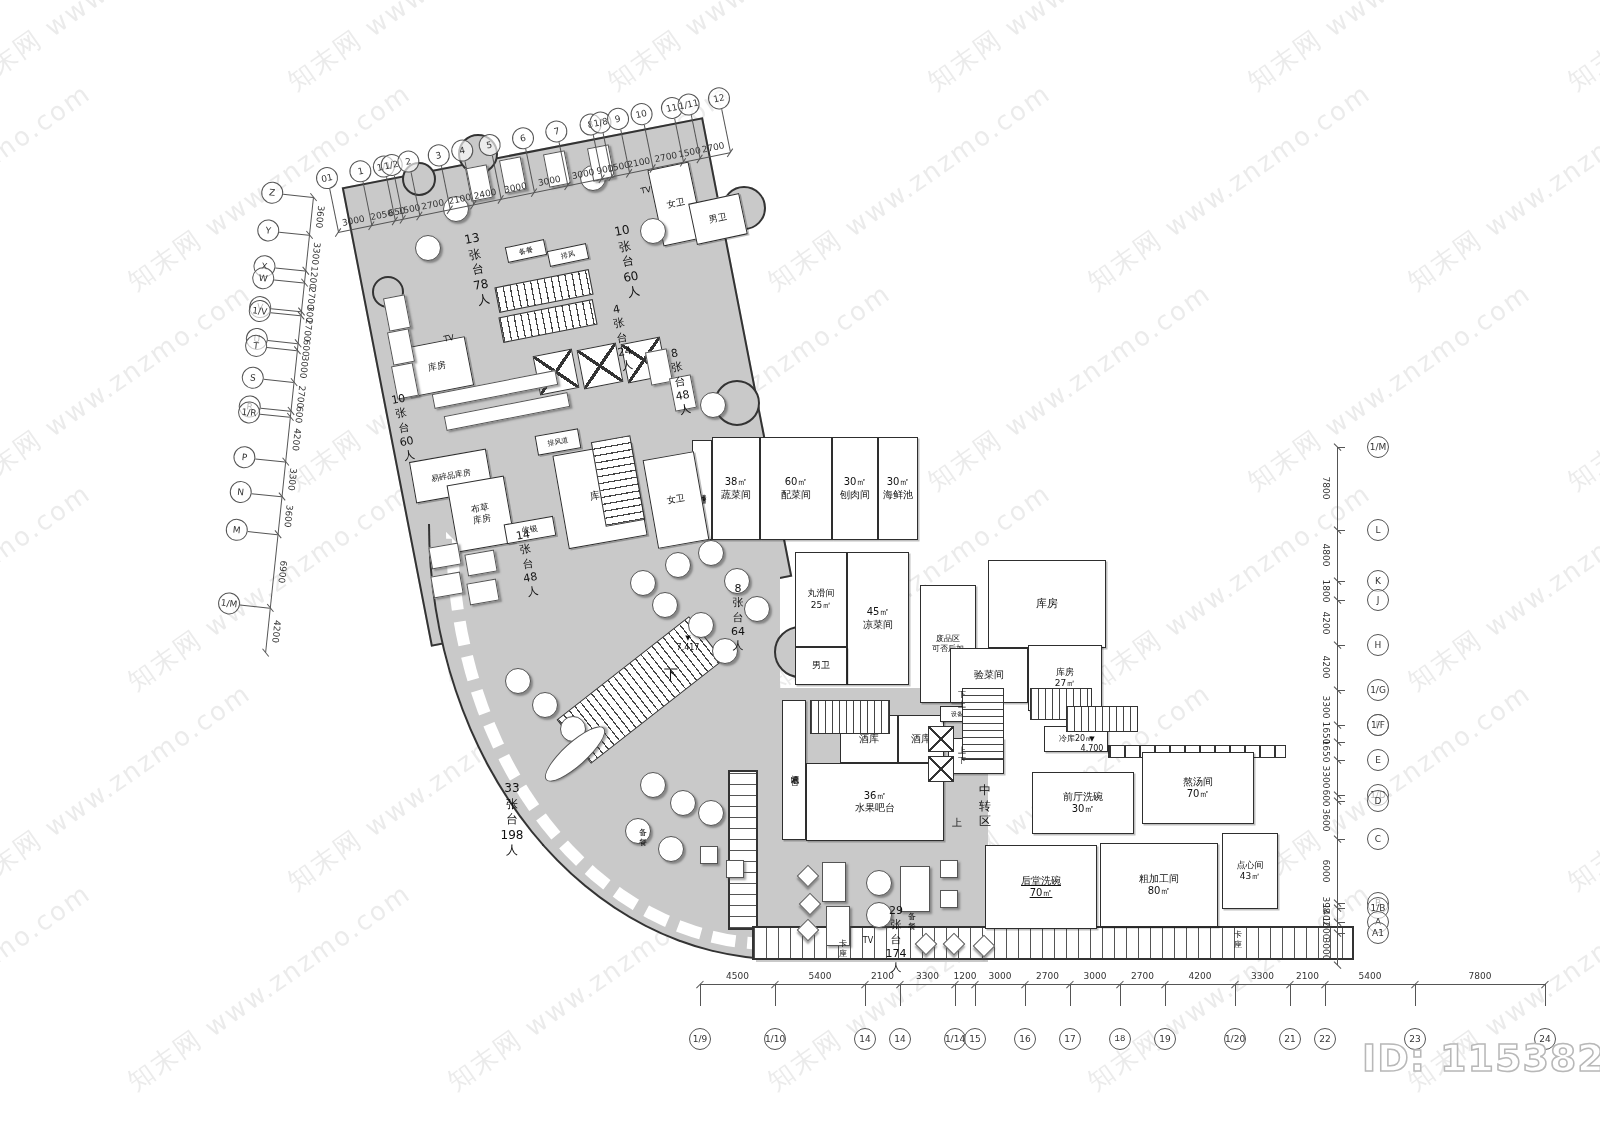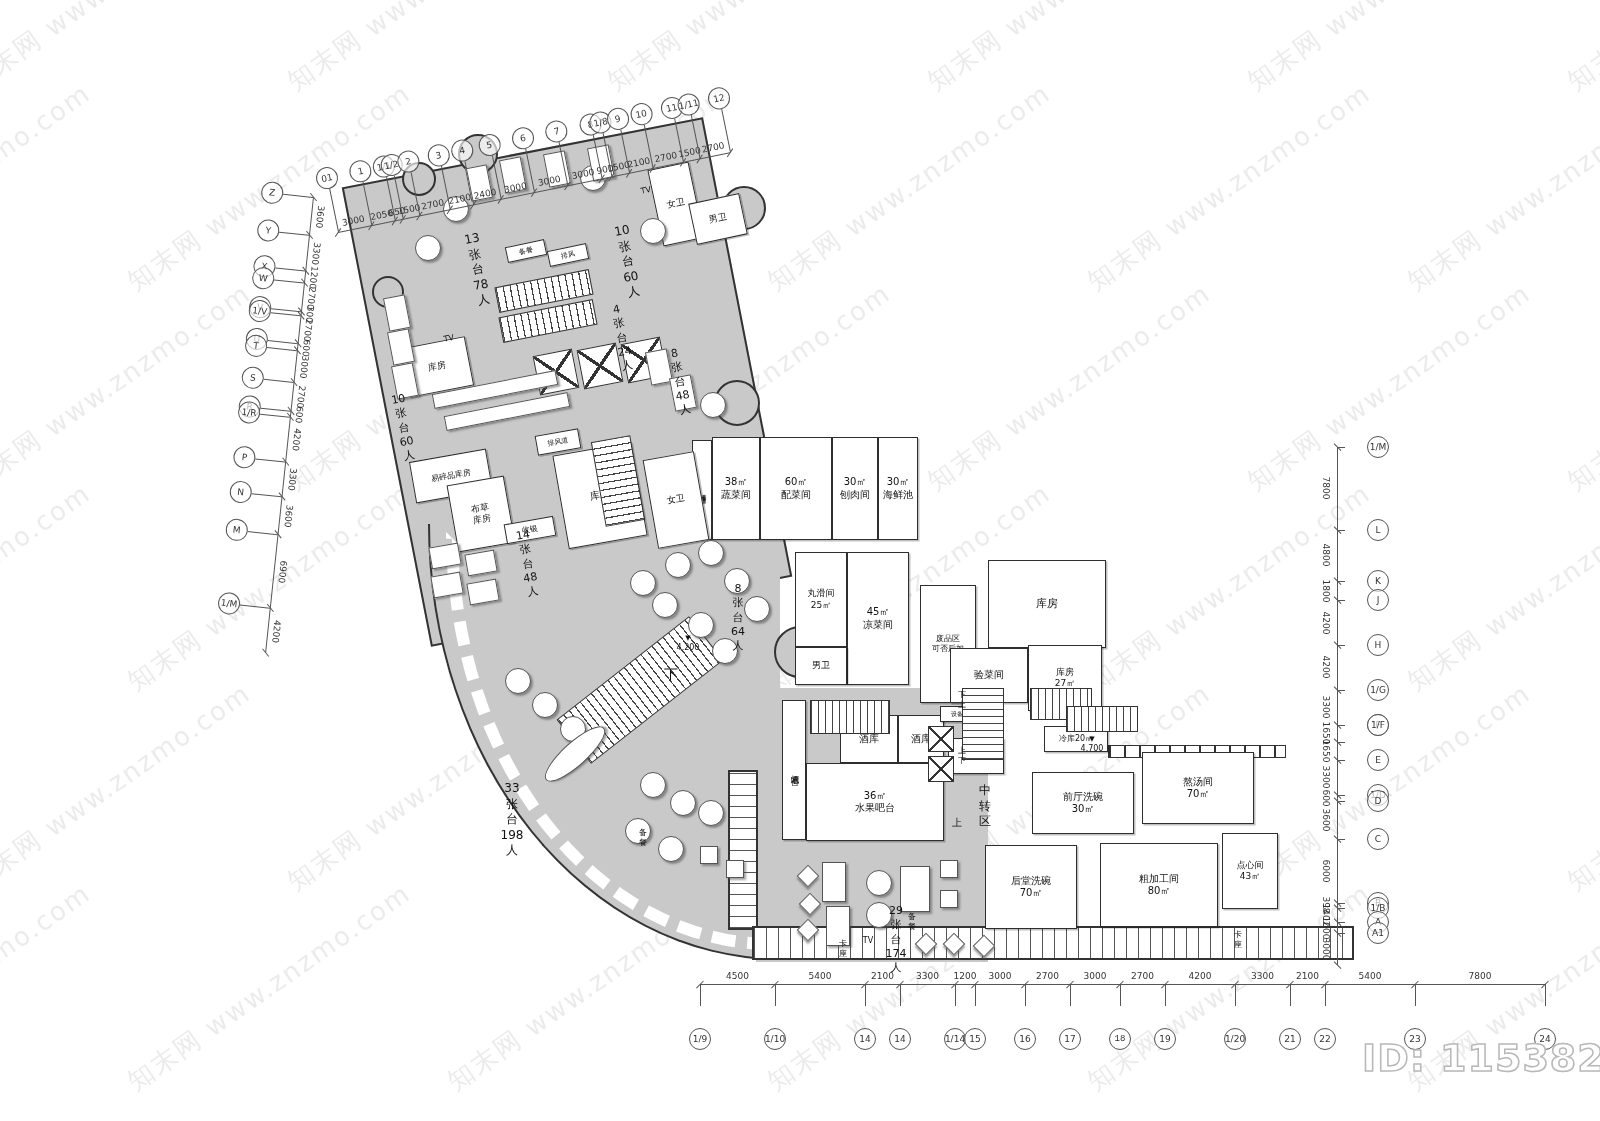--- a/index.html
+++ b/index.html
@@ -147,21 +147,21 @@
       <div class="room" style="left: 898px; top: 715px; width: 46px; height: 48px; font-size: 10px;">酒库</div>
       <div class="room" style="left: 806px; top: 763px; width: 138px; height: 78px; font-size: 10px;">36㎡
 水果吧台</div>
       <div class="room" style="left: 948px; top: 738px; width: 56px; height: 36px; font-size: 9px;">工程部</div>
       <div class="room" style="left: 940px; top: 706px; width: 52px; height: 16px; font-size: 6px;">设备管道井</div>
       <div class="room" style="left: 1044px; top: 726px; width: 64px; height: 26px; font-size: 8px;">冷库20㎡</div>
       <div class="room" style="left: 1032px; top: 772px; width: 102px; height: 62px; font-size: 10px;">前厅洗碗
 30㎡</div>
       <div class="room" style="left: 1142px; top: 752px; width: 112px; height: 72px; font-size: 10px;">熬汤间
 70㎡</div>
-      <div class="room" style="left: 985px; top: 845px; width: 92px; height: 84px; font-size: 10px;">后堂洗碗
+      <div class="room" style="left: 985px; top: 845px; width: 112px; height: 84px; font-size: 10px; text-decoration: underline;">后堂洗碗
 70㎡</div>
       <div class="room" style="left: 1100px; top: 843px; width: 118px; height: 84px; font-size: 10px;">粗加工间
 80㎡</div>
       <div class="room" style="left: 1222px; top: 833px; width: 56px; height: 76px; font-size: 9px;">点心间
 43㎡</div>
       <div class="room" style="left: 404px; top: 342px; width: 66px; height: 50px; font-size: 9px; transform: rotate(-11deg);">库房</div>
       <div class="room" style="left: 412px; top: 455px; width: 78px; height: 42px; font-size: 8px; transform: rotate(-10deg);">易碎品库房</div>
       <div class="room" style="left: 452px; top: 480px; width: 58px; height: 68px; font-size: 9px; transform: rotate(-10deg);">布草
 库房</div>
       <div class="room" style="left: 536px; top: 432px; width: 44px; height: 20px; font-size: 7px; transform: rotate(-10deg);">排风道</div>
@@ -268,21 +268,21 @@
       <div class="plabel" style="left: 912px; top: 922px; font-size: 8px; transform: translate(-50%, -50%);">备餐</div>
       <div class="plabel" style="left: 843px; top: 949px; font-size: 8px; transform: translate(-50%, -50%);">卡座</div>
       <div class="plabel" style="left: 1238px; top: 940px; font-size: 8px; transform: translate(-50%, -50%);">卡座</div>
       <div class="plabel" style="left: 449px; top: 339px; font-size: 8px; transform: translate(-50%, -50%) rotate(-11deg);">TV</div>
       <div class="plabel" style="left: 646px; top: 191px; font-size: 8px; transform: translate(-50%, -50%) rotate(-11deg);">TV</div>
       <div class="plabel" style="left: 868px; top: 941px; font-size: 8px; transform: translate(-50%, -50%);">TV</div>
       <div class="plabel" style="left: 671px; top: 674px; font-size: 14px; transform: translate(-50%, -50%);">下</div>
       <div class="plabel" style="left: 962px; top: 700px; font-size: 8px; transform: translate(-50%, -50%);">下  上</div>
       <div class="plabel" style="left: 962px; top: 756px; font-size: 8px; transform: translate(-50%, -50%);">上  下</div>
       <div class="plabel" style="left: 957px; top: 822px; font-size: 10px; transform: translate(-50%, -50%);">上</div>
-      <div class="plabel lvl" style="left: 688px; top: 643px; font-size: 8px; transform: translate(-50%, -50%);">4.200</div>
+      <div class="plabel lvl" style="left: 688px; top: 643px; font-size: 8px; transform: translate(-50%, -50%);">7.417</div>
       <div class="plabel lvl" style="left: 1092px; top: 744px; font-size: 8px; transform: translate(-50%, -50%);">4.700</div>
     </div>
   <div id="grids" style="left:0;top:0">
       <div style="left: 338px; top: 232px; transform: rotate(-11.5deg); transform-origin: 0px 0px;">
         <div class="gline" style="left: 0px; top: 0px; width: 400px; height: 1.2px;"></div>
         <div class="gline" style="left: -5px; top: -0.5px; width: 10px; height: 1.2px; transform: rotate(-45deg);"></div>
         <div class="gline" style="left: 29.4828px; top: -0.5px; width: 10px; height: 1.2px; transform: rotate(-45deg);"></div>
         <div class="gline" style="left: 53.046px; top: -0.5px; width: 10px; height: 1.2px; transform: rotate(-45deg);"></div>
         <div class="gline" style="left: 60.5172px; top: -0.5px; width: 10px; height: 1.2px; transform: rotate(-45deg);"></div>
         <div class="gline" style="left: 77.7586px; top: -0.5px; width: 10px; height: 1.2px; transform: rotate(-45deg);"></div>

